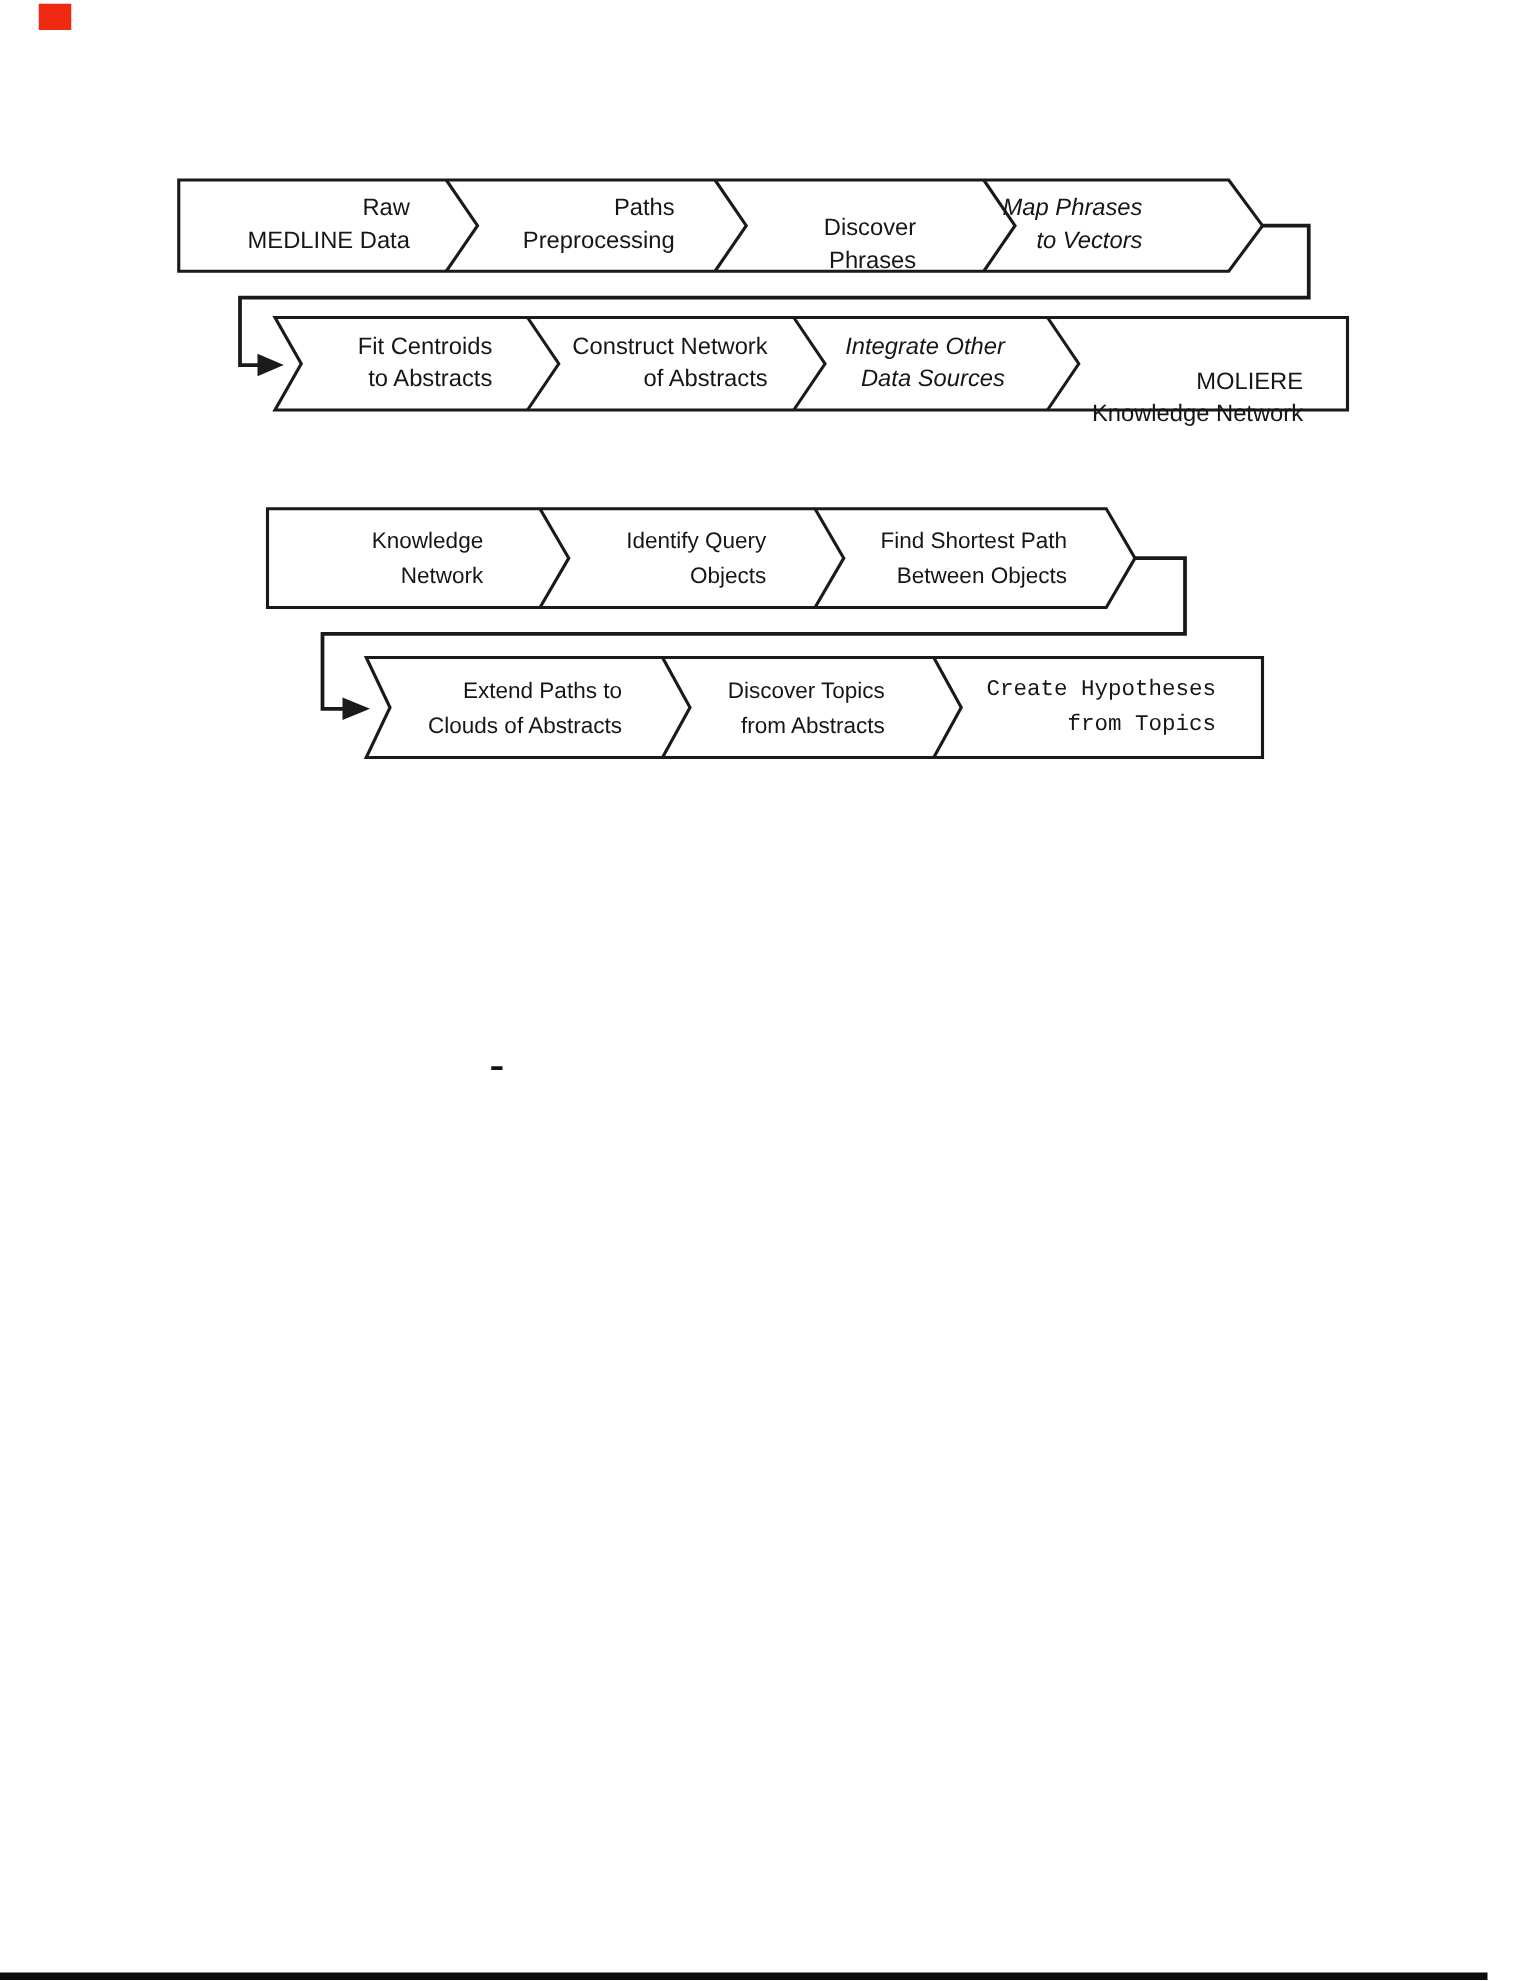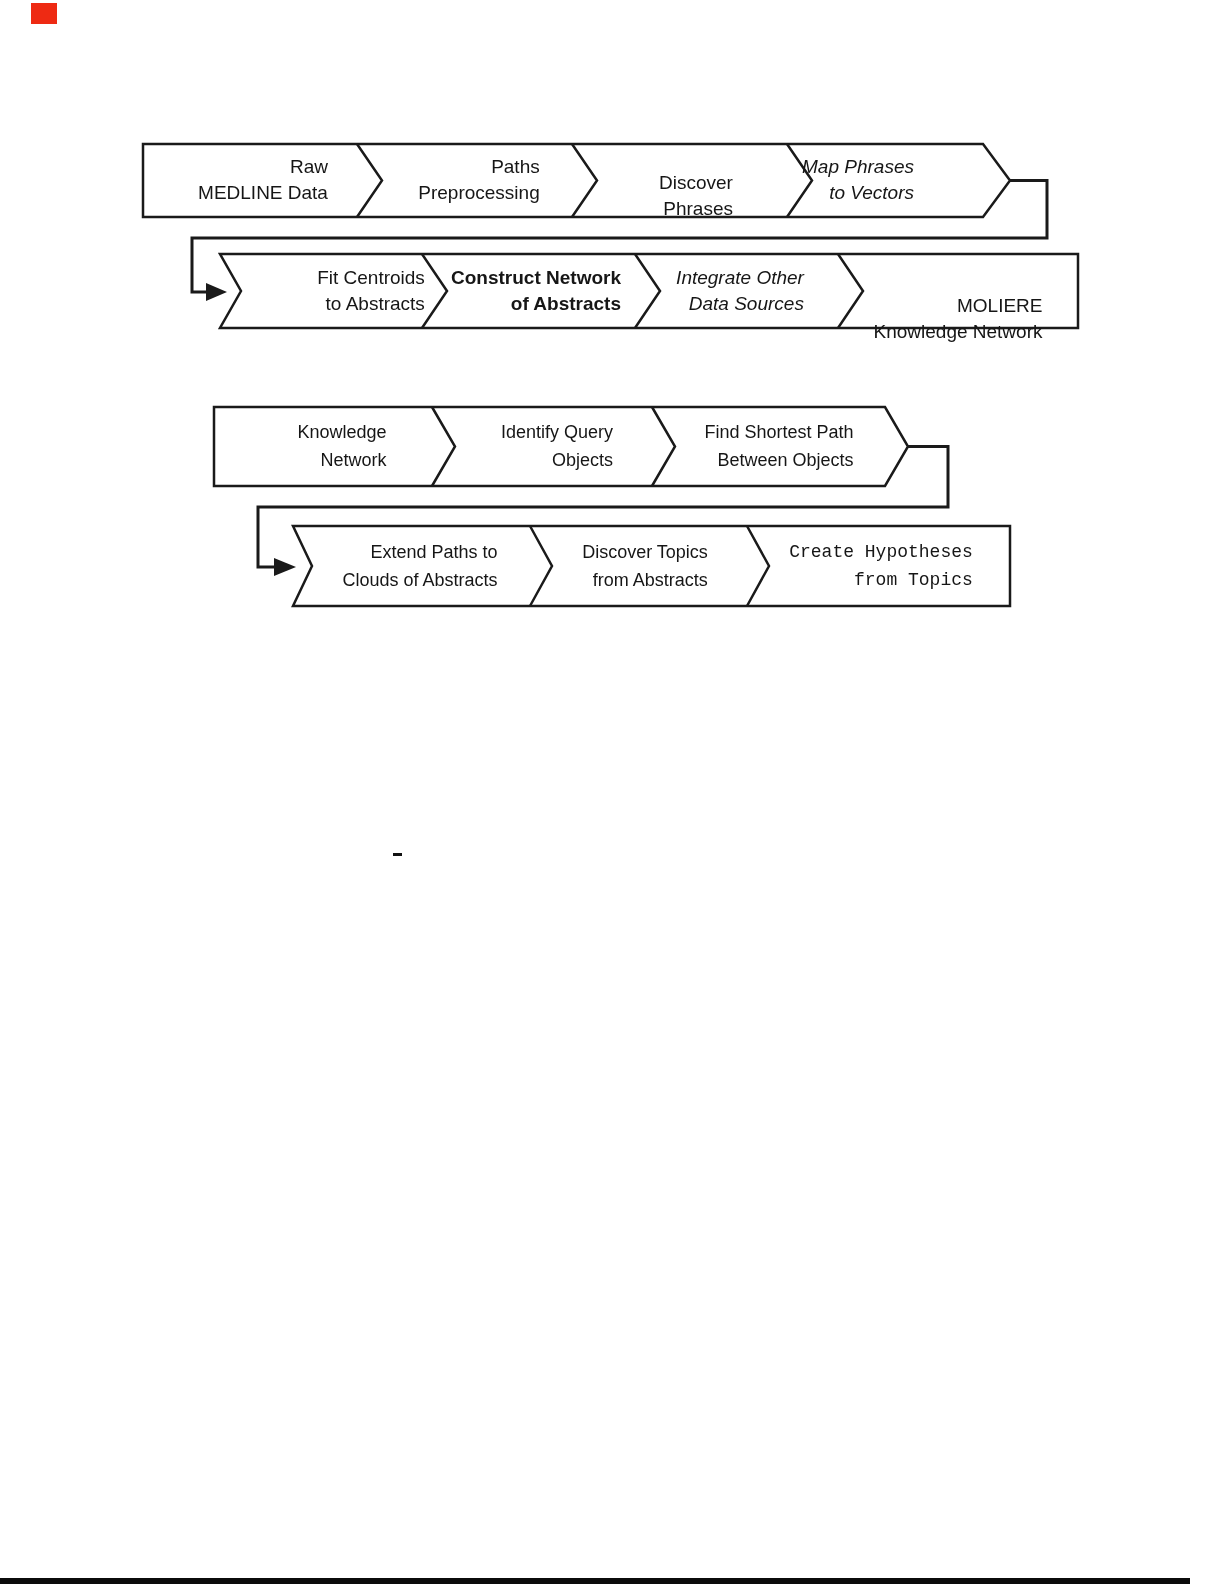--- a/index.html
+++ b/index.html
@@ -78,23 +78,23 @@
 
 <div class="lbl d1" style="left:263px; top:180px;">Raw
 MEDLINE Data</div>
 <div class="lbl d1" style="left:479px; top:180px;">Paths
 Preprocessing</div>
 <div class="lbl d1" style="left:696px; top:196px;">Discover
 Phrases</div>
 <div class="lbl d1" style="left:858px; top:180px;font-style:italic;">Map Phrases
 to Vectors</div>
 
-<div class="lbl d1" style="left:340px; top:291px;margin-left:31px;">Fit Centroids
+<div class="lbl d1" style="left:340px; top:291px;">Fit Centroids
 to Abstracts</div>
-<div class="lbl d1" style="left:536px; top:291px;font-weight:bold;">Construct Network
+<div class="lbl d1" style="left:536px; top:291px;">Construct Network
 of Abstracts</div>
 <div class="lbl d1" style="left:740px; top:291px;font-style:italic;">Integrate Other
 Data Sources</div>
 <div class="lbl d1" style="left:958px; top:291px;margin-top:28px;">MOLIERE
 Knowledge Network</div>
 
 <div class="lbl d2" style="left:342px; top:446px;">Knowledge
 Network</div>
 <div class="lbl d2" style="left:557px; top:446px;">Identify Query
 Objects</div>

